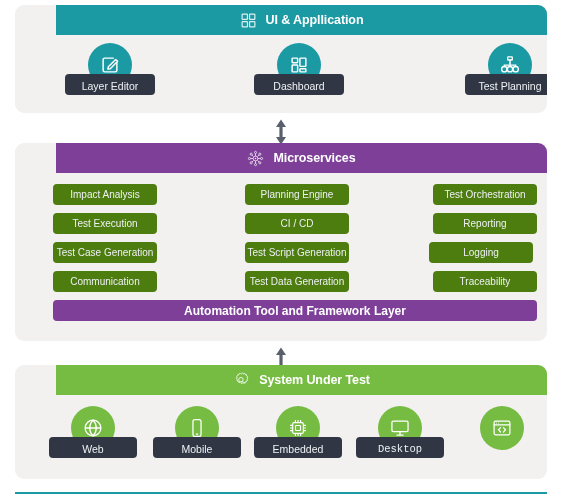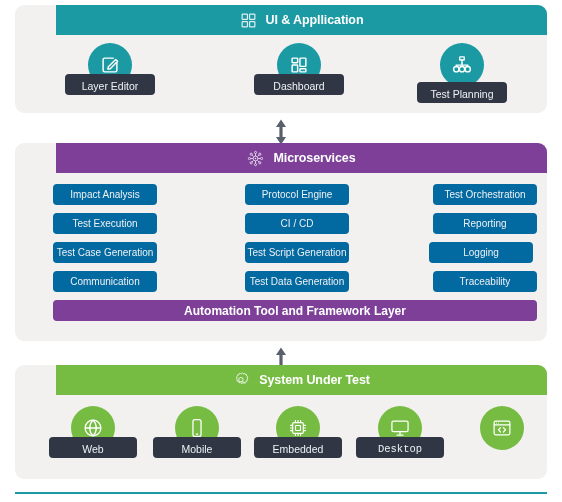--- a/index.html
+++ b/index.html
@@ -98,21 +98,21 @@
   .ms-grid {
     position: absolute;
     left: 0; top: 0;
     width: 100%;
   }
   .ms-pill {
     position: absolute;
     height: 21px;
     width: 104px;
     border-radius: 4px;
-    background: #0369a1;
+    background: #4d7c0f;
     color: #eef1f4;
     font-size: 10px;
     display: flex;
     align-items: center;
     justify-content: center;
     box-sizing: border-box;
     white-space: nowrap;
   }
 
   .framework-bar {
@@ -186,21 +186,21 @@
               <rect x="4.5" y="12" width="6" height="7.5" rx="0.8"></rect>
               <rect x="13" y="16" width="6.5" height="3.5" rx="0.8"></rect>
             </svg>
           </span>
         </div>
         <div class="node-pill">
           <span>Dashboard</span>
         </div>
       </div>
 
-      <div class="node" style="left:402px; top:8px;gap:8px;">
+      <div class="node" style="left:450px; top:8px;">
         <div class="node-circle" style="background:#1b9aa4;">
           <span>
             <svg width="22" height="22" viewBox="0 0 24 24" fill="none" stroke="#ffffff" stroke-width="1.5" stroke-linecap="round">
               <rect x="9.5" y="3.2" width="5" height="3.4" rx="0.6"></rect>
               <path d="M12 6.6v3.3"></path>
               <path d="M5.8 13.6v-1.4h12.4v1.4"></path>
               <path d="M12 9.9v2.3"></path>
               <circle cx="5.8" cy="16.6" r="2.9"></circle>
               <circle cx="12" cy="16.6" r="2.9"></circle>
               <circle cx="18.2" cy="16.6" r="2.9"></circle>
@@ -252,21 +252,21 @@
           <span>Test Execution</span>
         </div>
         <div class="ms-pill" style="left:38px; top:69px;">
           <span>Test Case Generation</span>
         </div>
         <div class="ms-pill" style="left:38px; top:98px;">
           <span>Communication</span>
         </div>
 
         <div class="ms-pill" style="left:230px; top:11px;">
-          <span>Protocol Engine</span>
+          <span>Planning Engine</span>
         </div>
         <div class="ms-pill" style="left:230px; top:40px;">
           <span>CI / CD</span>
         </div>
         <div class="ms-pill" style="left:230px; top:69px;">
           <span>Test Script Generation</span>
         </div>
         <div class="ms-pill" style="left:230px; top:98px;">
           <span>Test Data Generation</span>
         </div>

